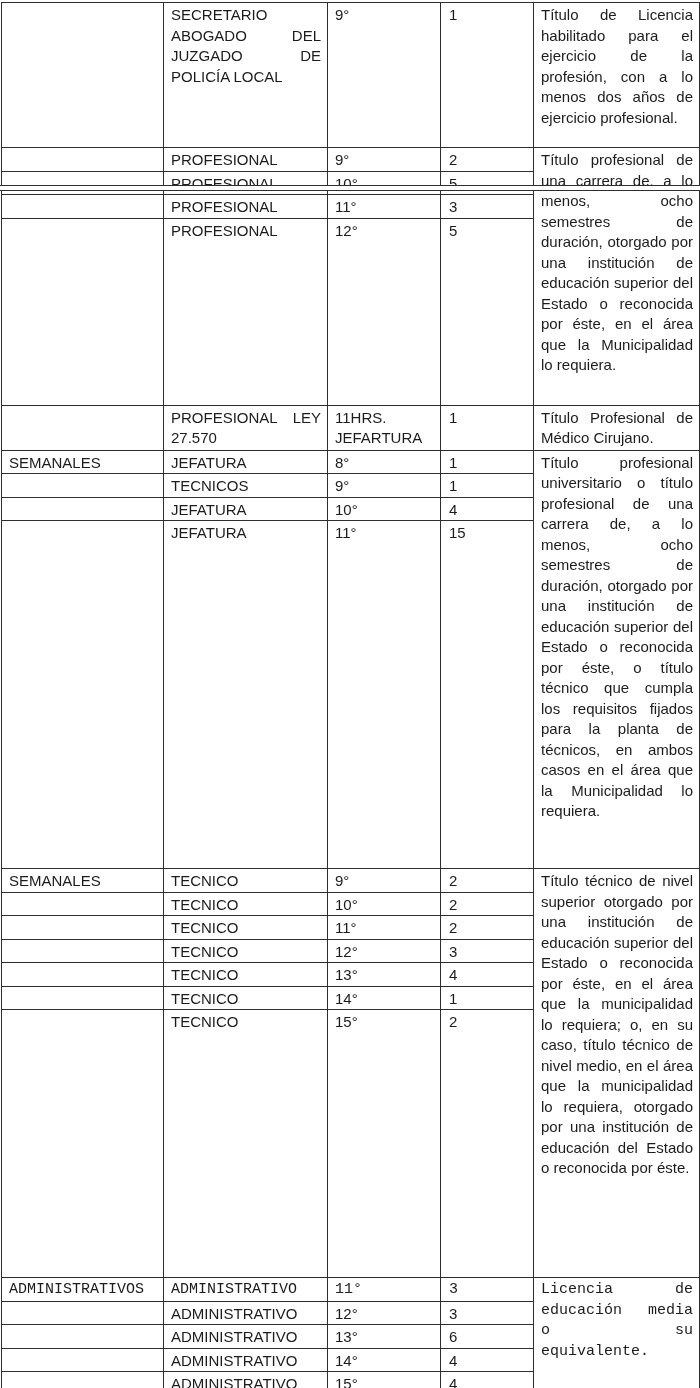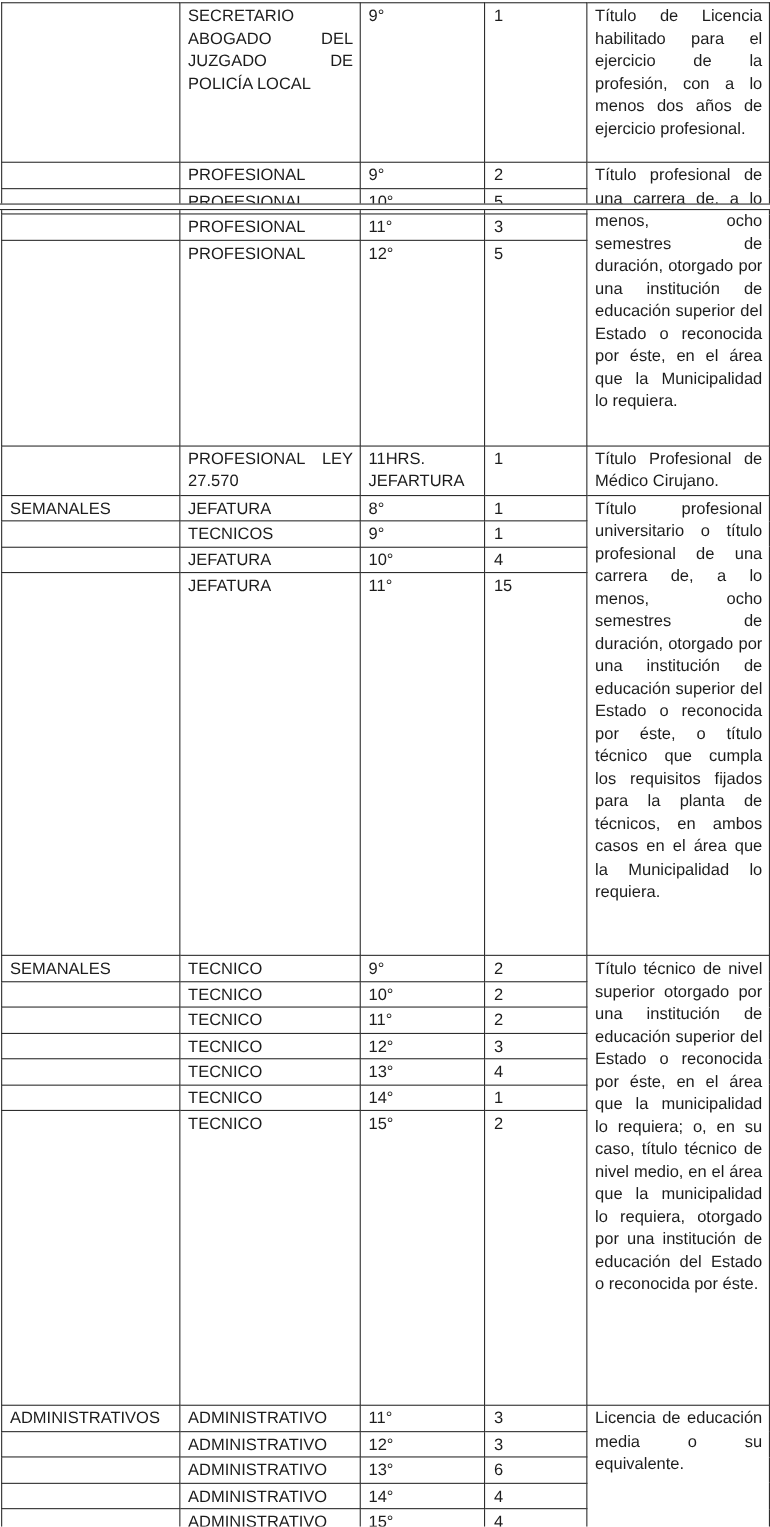--- a/index.html
+++ b/index.html
@@ -159,21 +159,21 @@
           <td class="pos">TECNICO</td>
           <td class="grade">14°</td>
           <td class="count">1</td>
         </tr>
         <tr style="height: 268px;">
           <td class="cat"></td>
           <td class="pos">TECNICO</td>
           <td class="grade">15°</td>
           <td class="count">2</td>
         </tr>
-        <tr style="height: 22px;">
+        <tr style="height: 22px; font-family: Liberation Mono, monospace;">
           <td class="cat">ADMINISTRATIVOS</td>
           <td class="pos">ADMINISTRATIVO</td>
           <td class="grade">11°</td>
           <td class="count">3</td>
           <td class="req thick-b" rowspan="6">Licencia de educación media o su equivalente.</td>
         </tr>
         <tr style="height: 22px;">
           <td class="cat"></td>
           <td class="pos">ADMINISTRATIVO</td>
           <td class="grade">12°</td>

